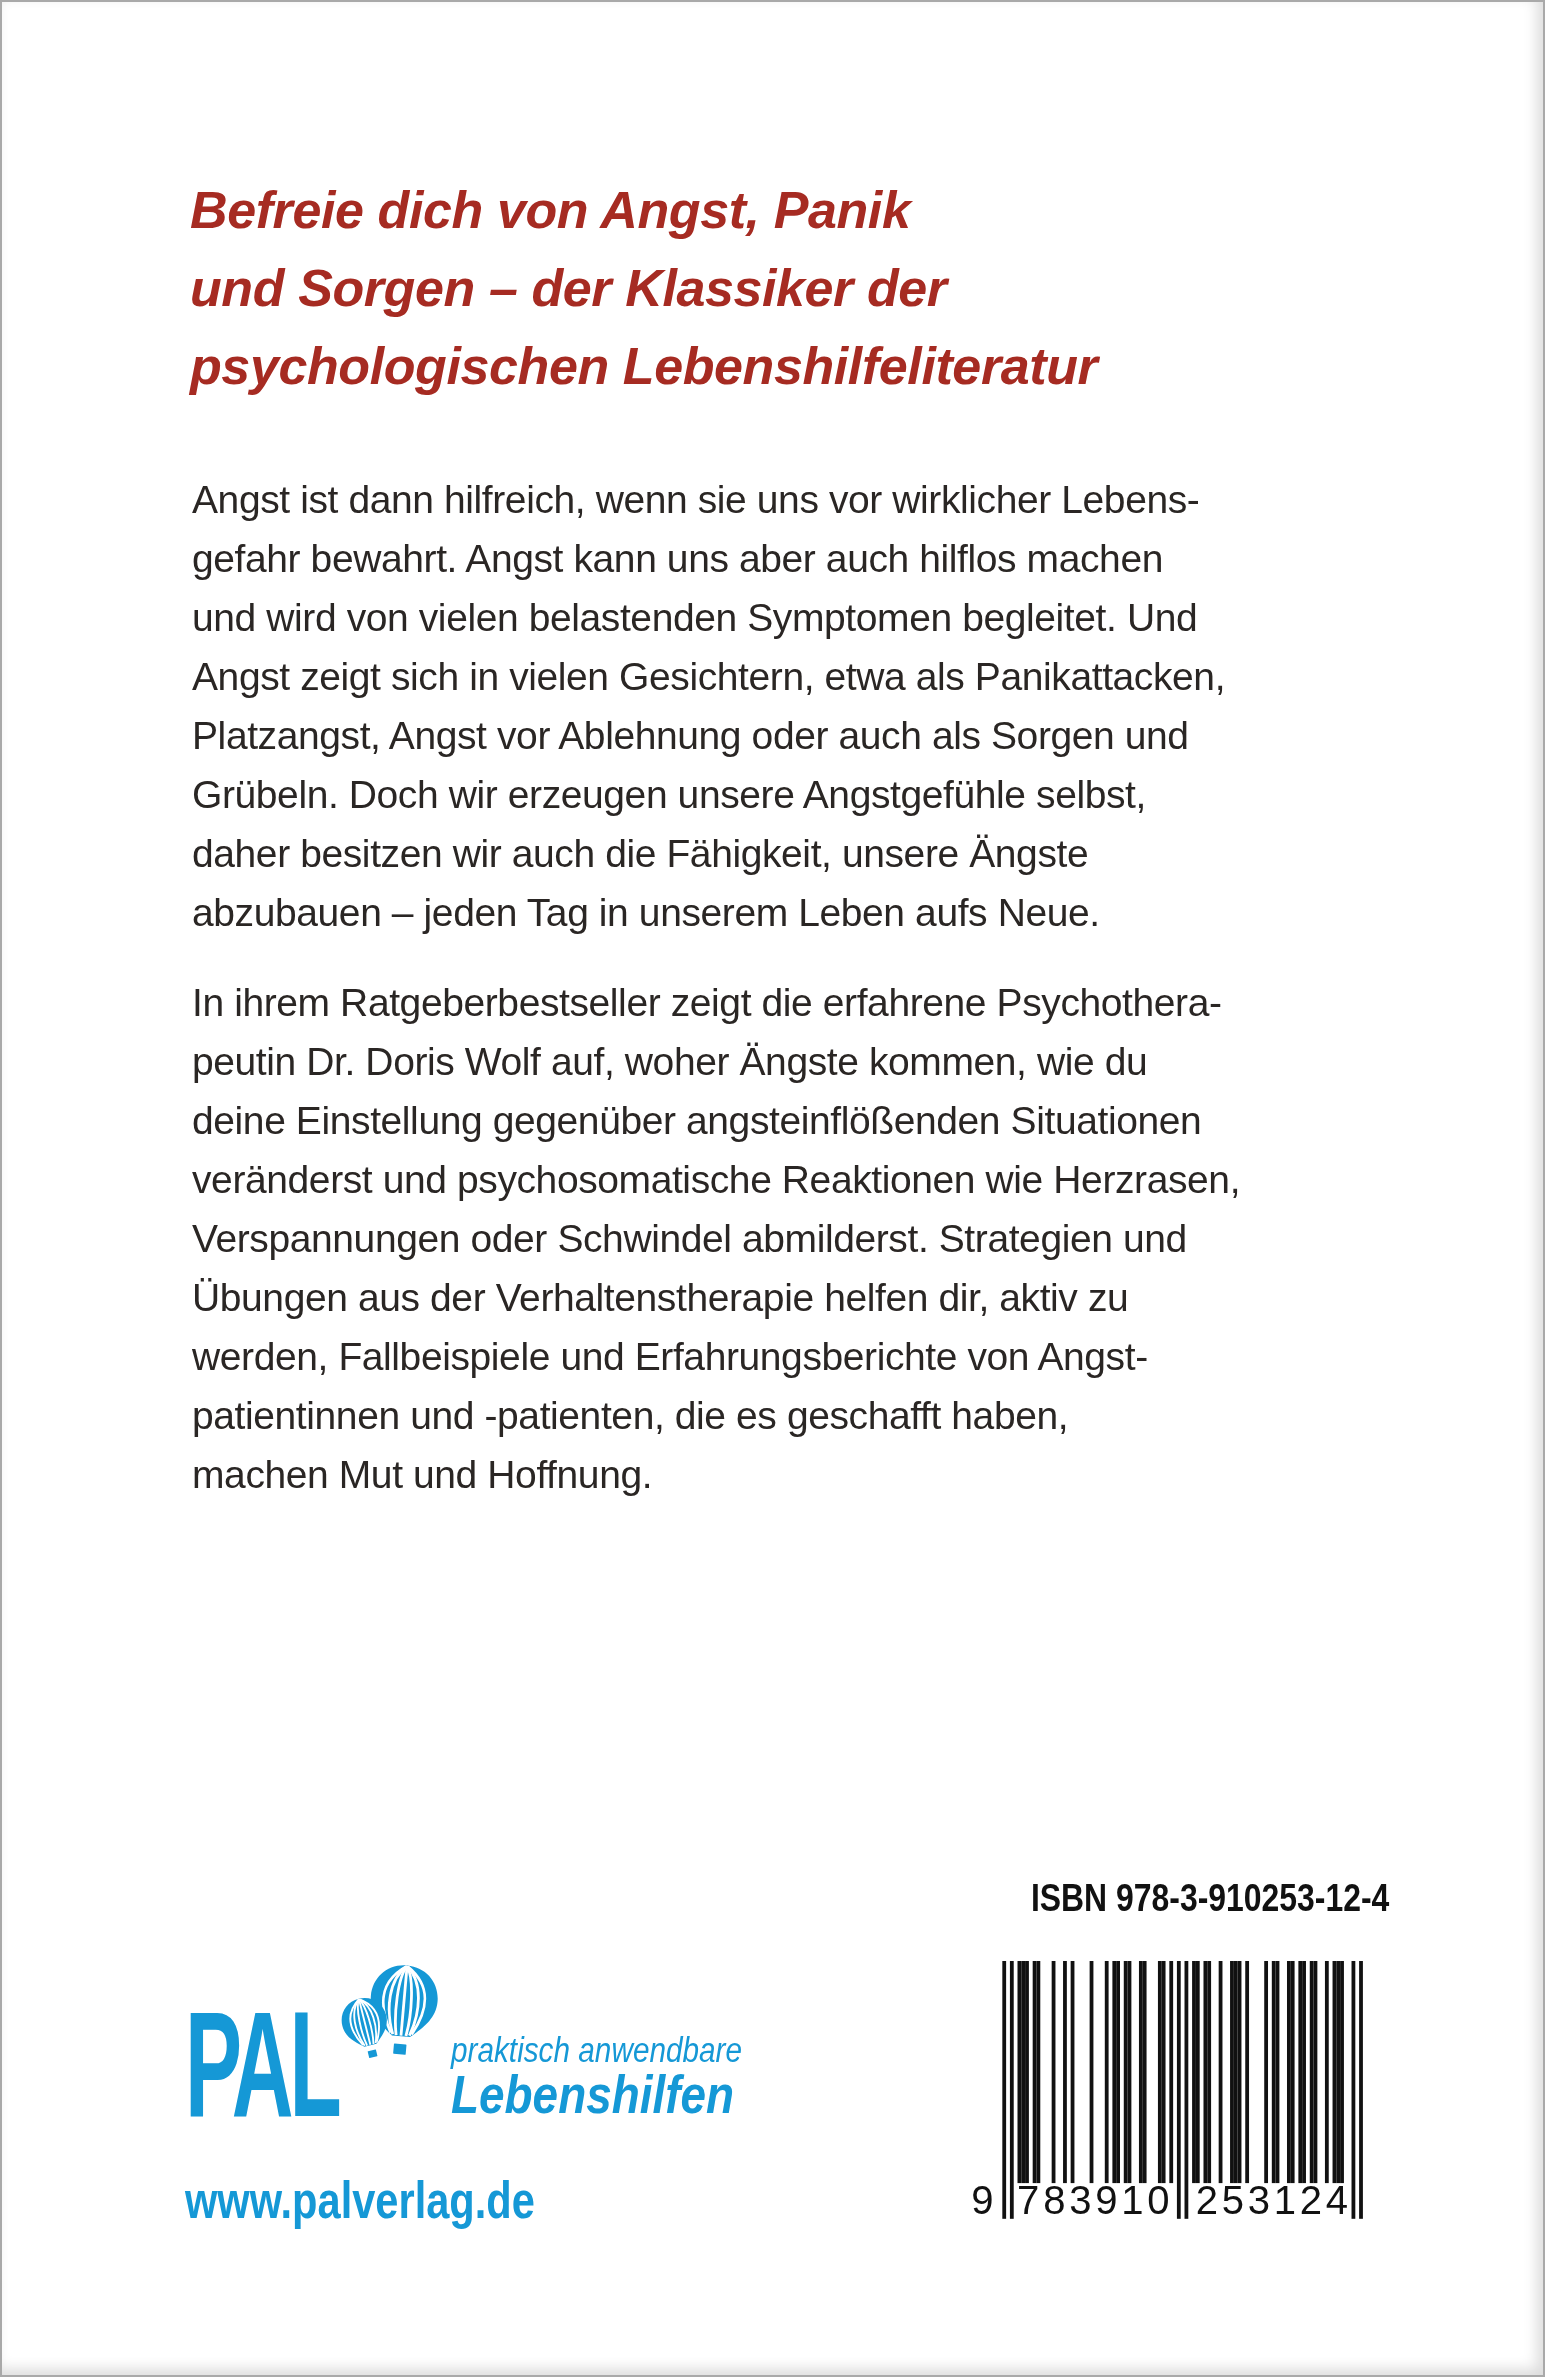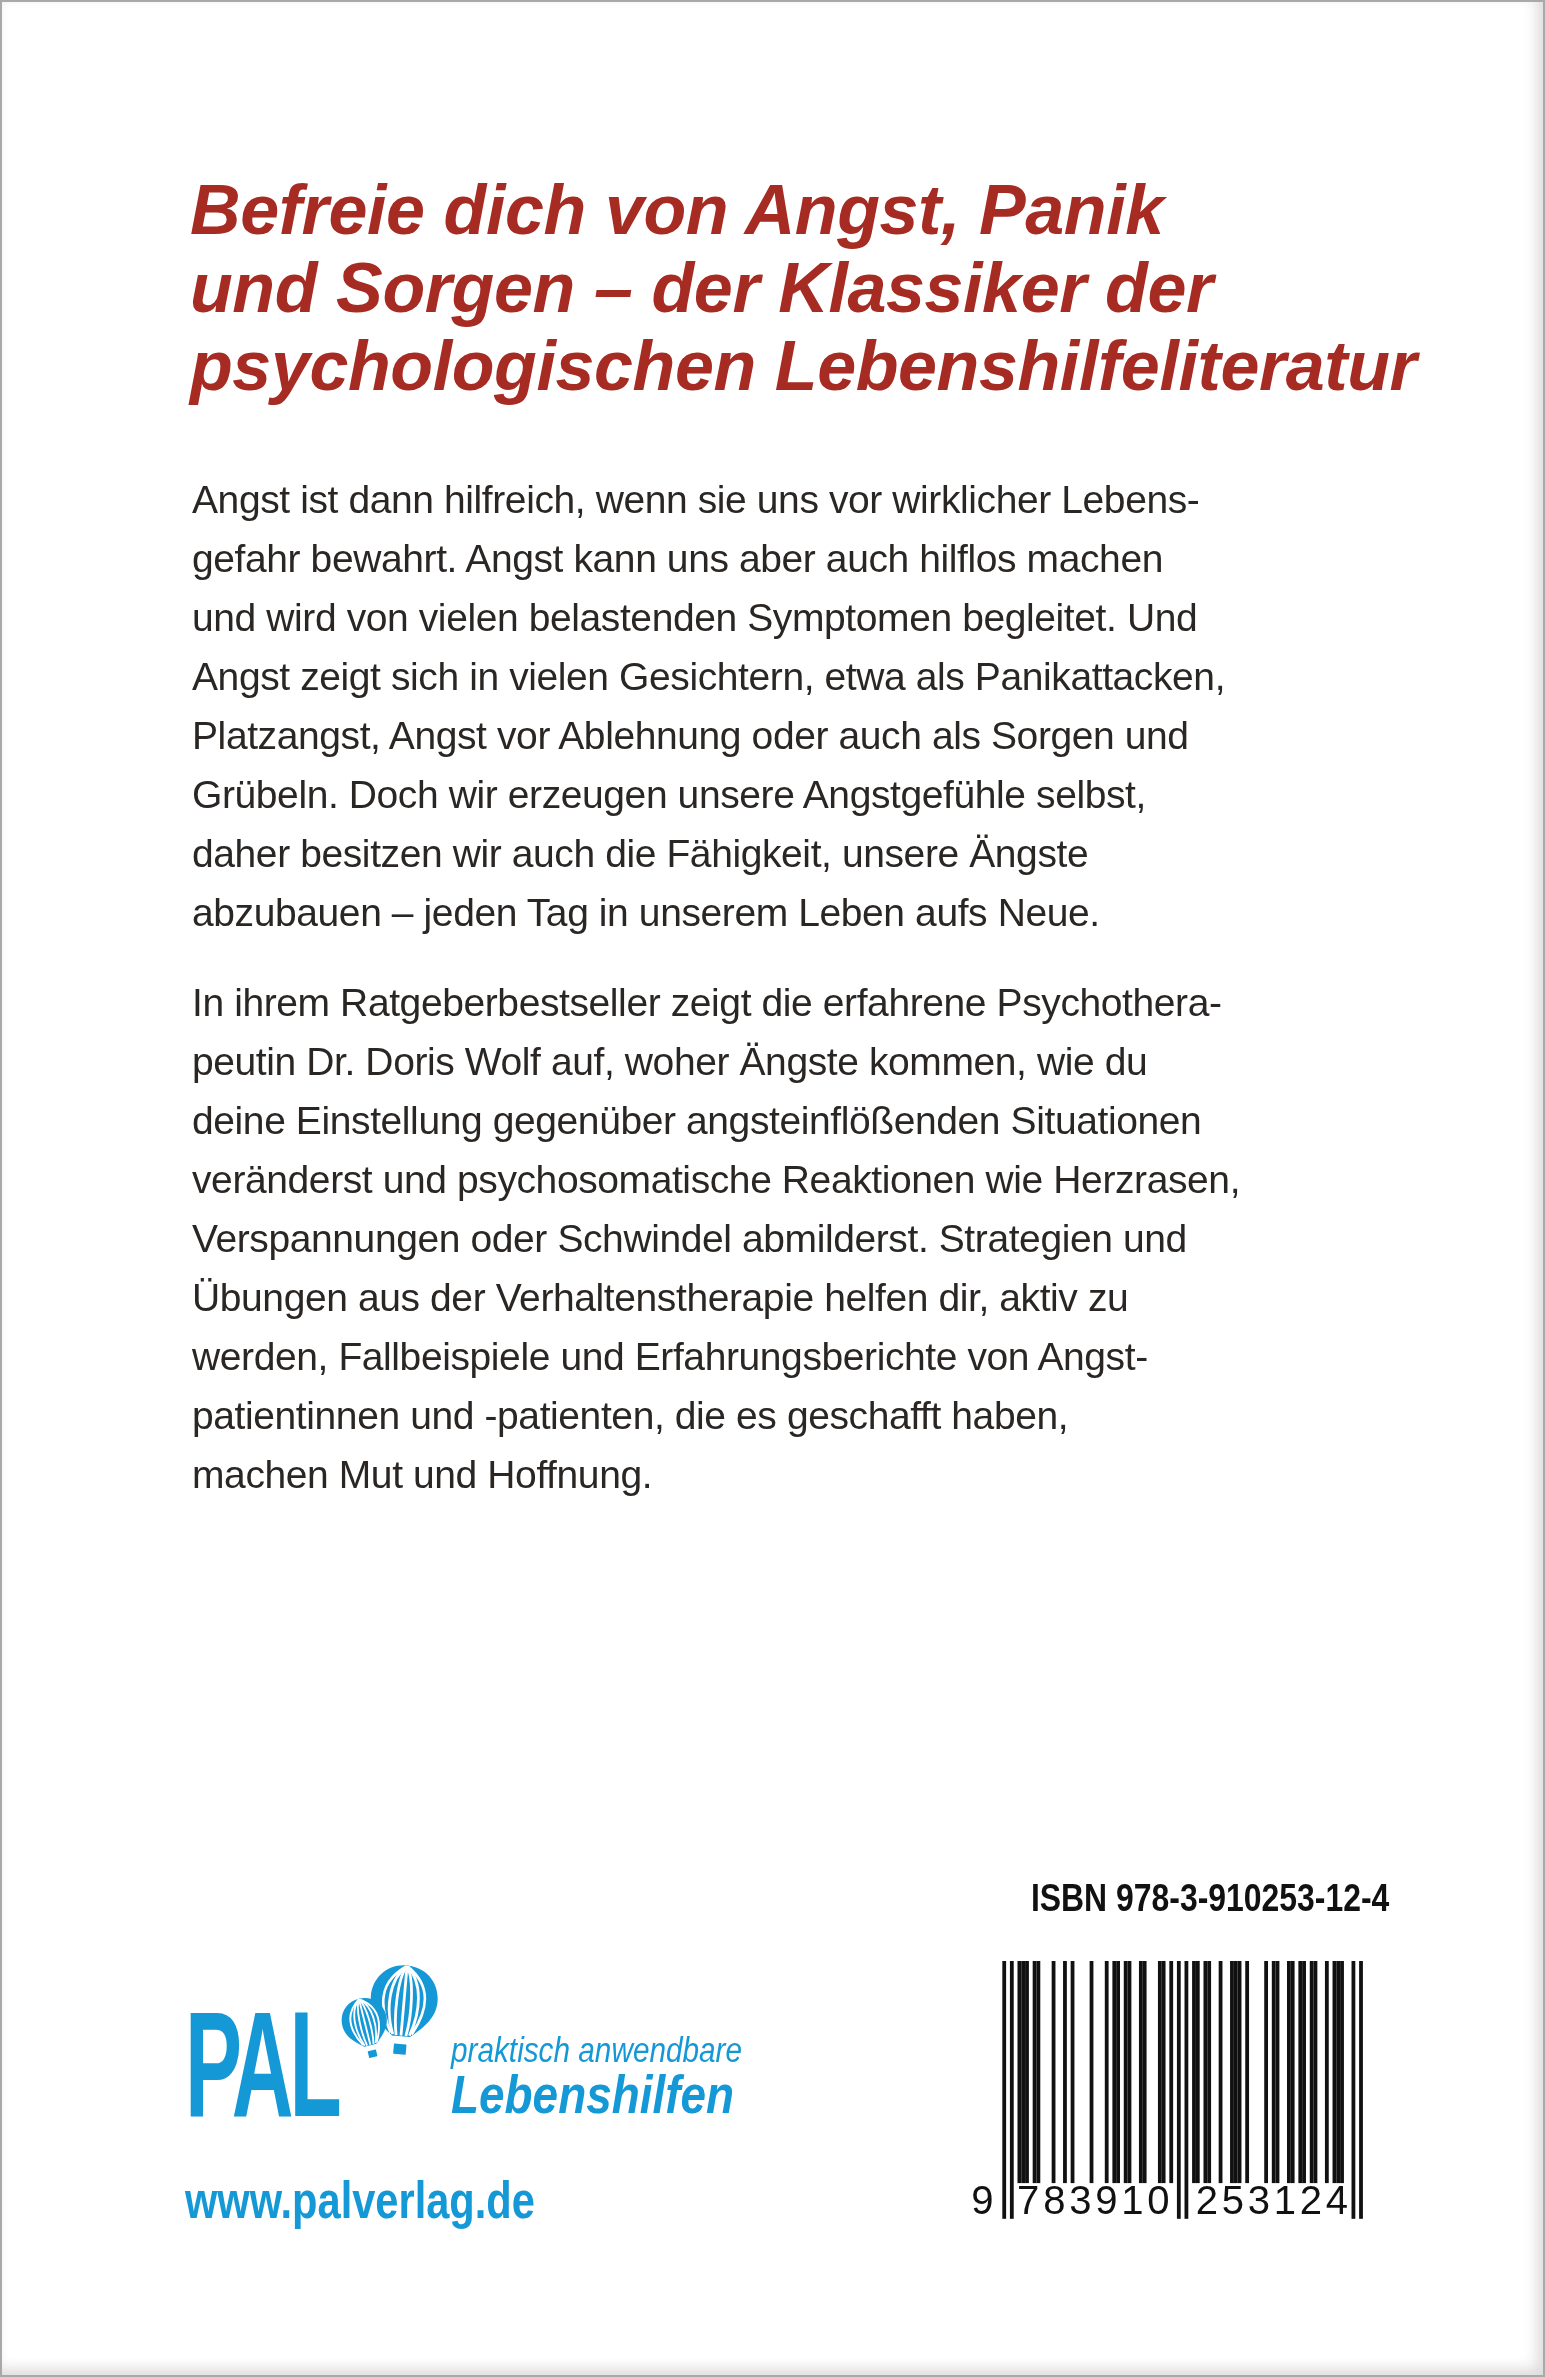--- a/index.html
+++ b/index.html
@@ -15,21 +15,21 @@
     font-family:"Liberation Sans",sans-serif;overflow:hidden;
   }
   .page{
     position:absolute;inset:0;background:#ffffff;
     border:2.6px solid var(--border-gray);
     box-shadow:inset -6.1px -6.1px 14px rgba(0,0,0,.14);
     box-sizing:border-box;
   }
   .headline{
     position:absolute;left:188px;top:169px;margin:0;
-    font-size:70px;line-height:78px;font-weight:bold;font-style:italic;
+    font-size:52px;line-height:78px;font-weight:bold;font-style:italic;
     color:var(--accent-red);white-space:pre;letter-spacing:-0.4px;
   }
   .body-para{
     position:absolute;left:190px;margin:0;
     font-size:39px;line-height:59px;font-weight:normal;
     color:var(--text-dark);white-space:pre;letter-spacing:-0.4px;
   }
   .para-1{top:468px;}
   .para-2{top:971px;}
 

